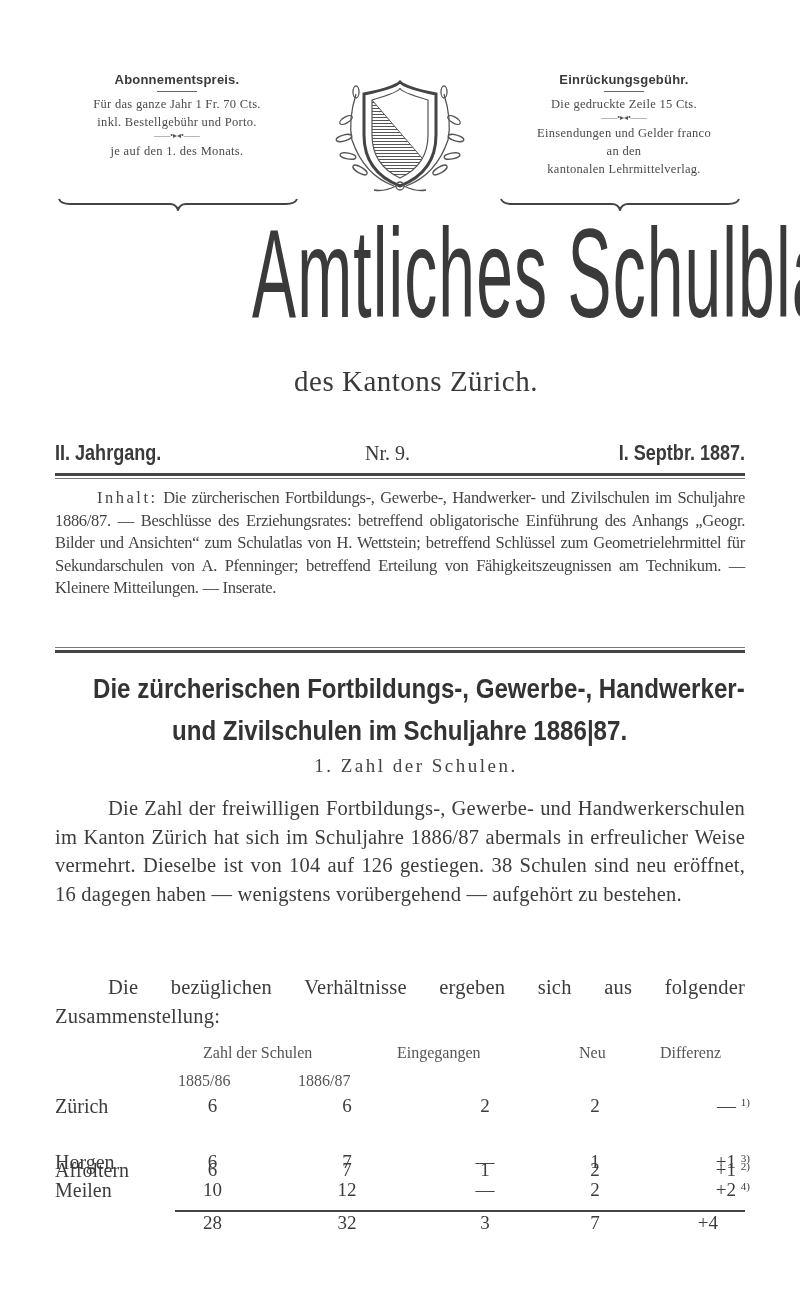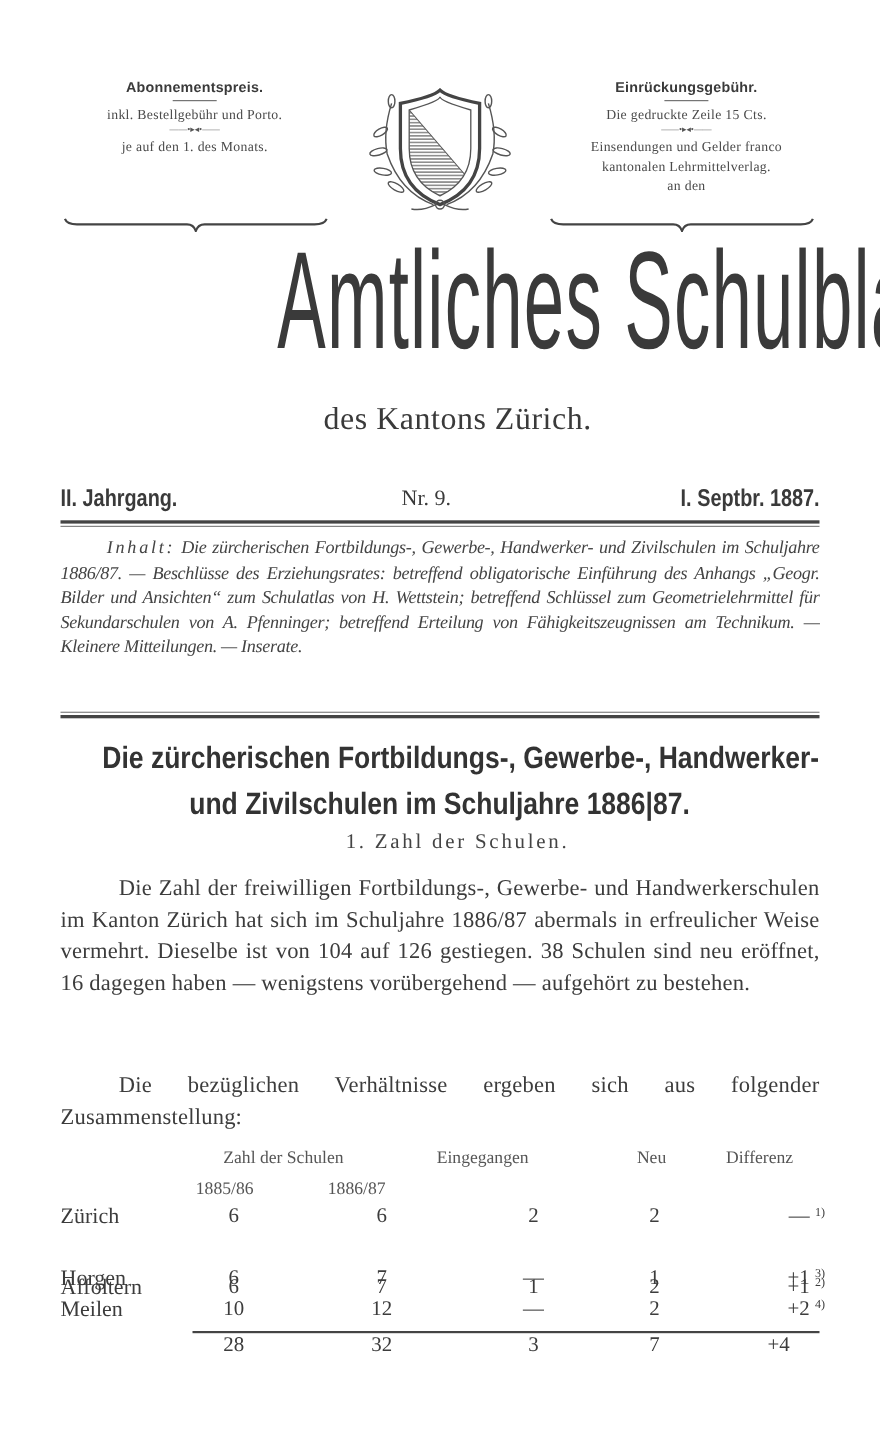--- a/index.html
+++ b/index.html
@@ -30,21 +30,21 @@
   #issue-line { position: absolute; left: 55px; top: 440px; width: 690px; height: 30px; }
   #issue-line .cond { font-family: "Liberation Sans", "DejaVu Sans", sans-serif; font-weight: bold; font-size: 22px; color: #3a3a3a; position: absolute; top: 0; transform: scaleX(0.82); }
   #volume { left: 0; transform-origin: left top !important; }
   #date { right: 0; transform-origin: right top !important; }
   #number { left: 310px; font-size: 20px; top: 2px; color: #3a3a3a; }
   .dbl-rule { position: absolute; left: 55px; width: 690px; }
   .dbl-rule .thick { height: 3px; background: #444; }
   .dbl-rule .thin { height: 1px; background: #777; }
 
   
-  #contents { position: absolute; left: 55px; top: 487px; width: 690px; font-size: 16.5px; line-height: 22.5px; color: #444; text-align: justify; text-indent: 42px; letter-spacing: -0.3px; font-style: italic; }
+  #contents { position: absolute; left: 55px; top: 487px; width: 690px; font-size: 16.5px; line-height: 22.5px; color: #444; text-align: justify; text-indent: 42px; letter-spacing: -0.3px; }
   #contents .spaced { letter-spacing: 2.5px; }
 
   
   #article-heading { position: absolute; left: 40px; top: 668px; width: 720px; text-align: center; font-family: "Liberation Sans", "DejaVu Sans", sans-serif; font-weight: bold; font-size: 28px; line-height: 42px; color: #333; }
   #article-heading span { display: inline-block; transform: scaleX(0.86); transform-origin: center; white-space: nowrap; }
   #section-title { position: absolute; left: 0; top: 755px; width: 800px; text-align: center; font-size: 19px; letter-spacing: 2.5px; color: #444; margin-left: 16px; }
 
   
   .para { position: absolute; left: 55px; width: 690px; font-size: 20.5px; line-height: 28.5px; color: #3c3c3c; text-align: justify; text-indent: 53px; letter-spacing: 0.2px; }
   #para1 { top: 794px; }
@@ -63,20 +63,21 @@
   .c-e { left: 590px; width: 105px; text-align: right; }
   .c-e sup { font-size: 11px; vertical-align: 6px; }
   #sum-rule { position: absolute; top: 1210px; height: 0; border-top: 2px solid #444; }
 </style>
 </head>
 <body>
 
 <div id="left-box" class="sidebox">
   <div class="h">Abonnementspreis.</div>
   <div class="rule"></div>
+  <div class="t">Für das ganze Jahr 1 Fr. 70 Cts.</div>
   <div class="t">inkl. Bestellgebühr und Porto.</div>
   <div class="orn">——•▸◂•——</div>
   <div class="t">je auf den 1. des Monats.</div>
 </div>
 <div class="brace" style="left:58px;width:240px;">
   <svg width="240" height="14" viewBox="0 0 240 14">
       <path d="M1 2 Q3 7 12 7 L112 7 Q118 7 120 13 Q122 7 128 7 L228 7 Q237 7 239 2" fill="none" stroke="#444" stroke-width="2"></path>
     </svg>
 </div>
 
@@ -112,22 +113,22 @@
     </g>
   </svg>
 </div>
 
 <div id="right-box" class="sidebox">
   <div class="h">Einrückungsgebühr.</div>
   <div class="rule"></div>
   <div class="t">Die gedruckte Zeile 15 Cts.</div>
   <div class="orn">——•▸◂•——</div>
   <div class="t">Einsendungen und Gelder franco</div>
+  <div class="t">an den</div>
   <div class="t">kantonalen Lehrmittelverlag.</div>
-  <div class="t">an den</div>
 </div>
 <div class="brace" style="left:500px;width:240px;">
   <svg width="240" height="14" viewBox="0 0 240 14">
       <path d="M1 2 Q3 7 12 7 L112 7 Q118 7 120 13 Q122 7 128 7 L228 7 Q237 7 239 2" fill="none" stroke="#444" stroke-width="2"></path>
     </svg>
 </div>
 
 <div id="masthead">
   <span class="title">Amtliches Schulblatt</span>
 </div>

